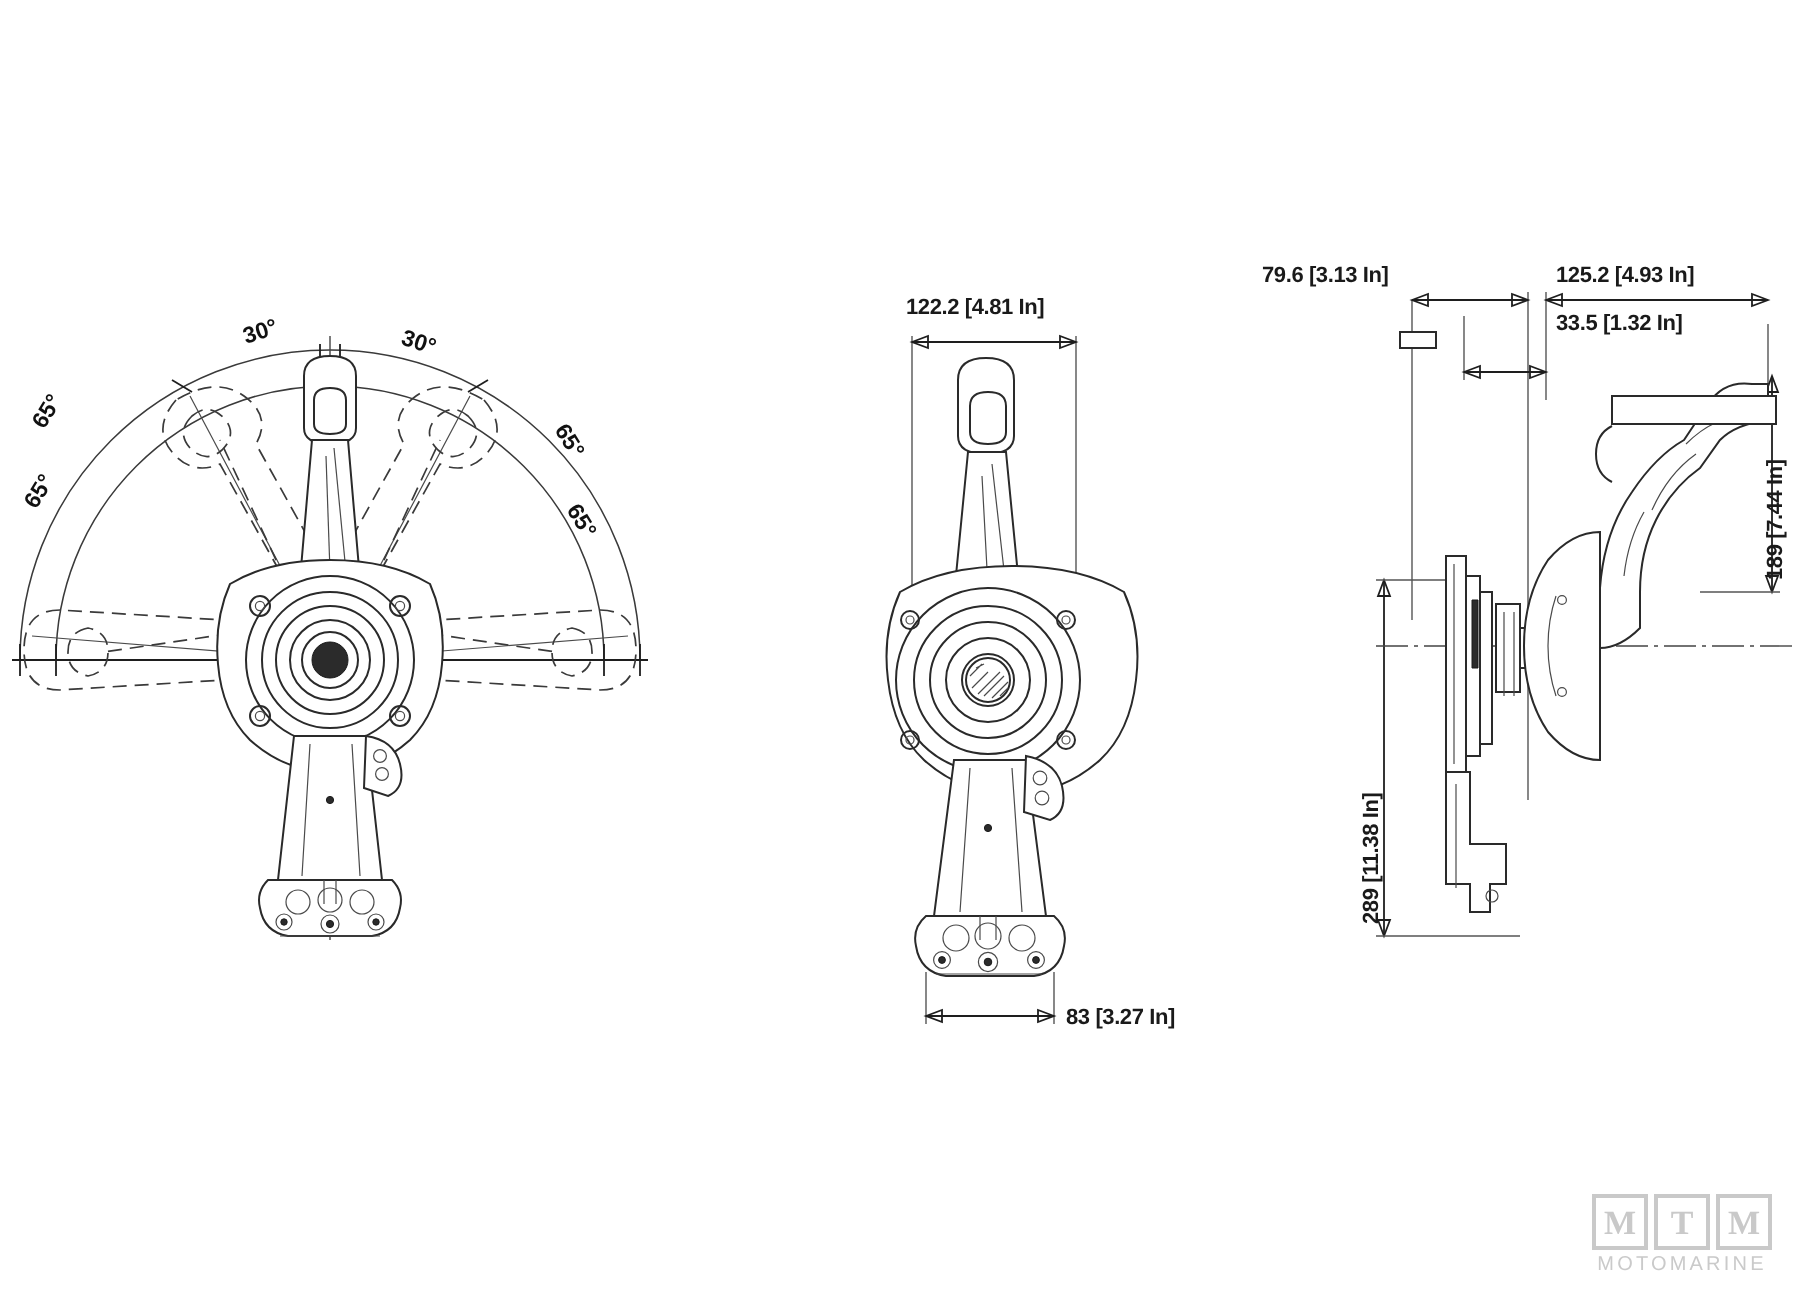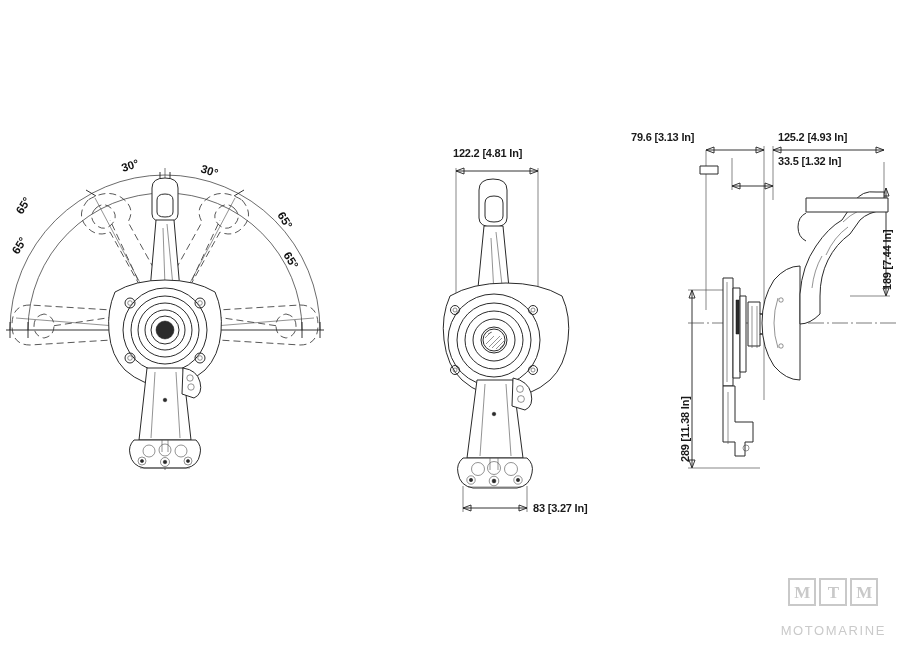--- a/index.html
+++ b/index.html
@@ -34,22 +34,22 @@
     user-select:none;
   }
   .logo-row{display:flex;gap:3px;}
   .logo-box{
     width:24px;height:24px;border:2px solid #c9c9c9;
     display:flex;align-items:center;justify-content:center;
     font-family:"Liberation Serif", serif;
     font-size:17px;font-weight:bold;color:#c9c9c9;line-height:1;
   }
   .logo-sub{
-    margin-top:17px;font-family:"Liberation Sans", sans-serif;
-    font-size:13px;letter-spacing:1.6px;color:#cacaca;font-weight:normal;
+    margin-top:2px;font-family:"Liberation Sans", sans-serif;
+    font-size:10px;letter-spacing:1.6px;color:#cacaca;font-weight:normal;
   }
 </style>
 </head>
 <body>
 
 <div id="sheet">
 
 <svg width="900" height="648" viewBox="0 0 900 648">
 
   <g>

